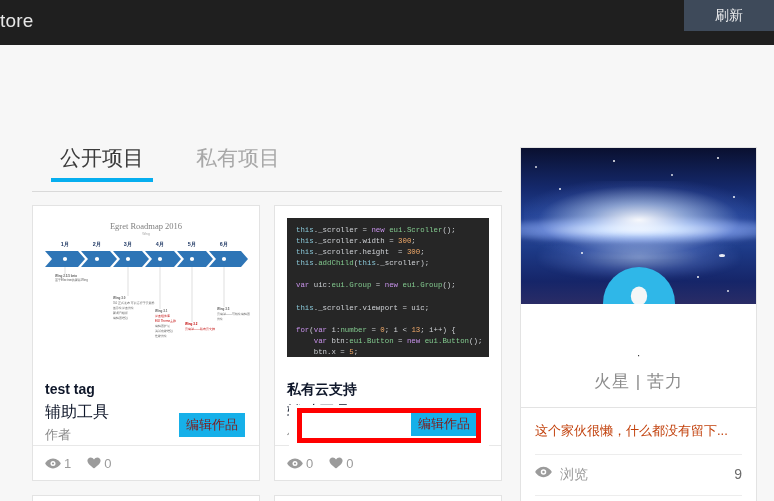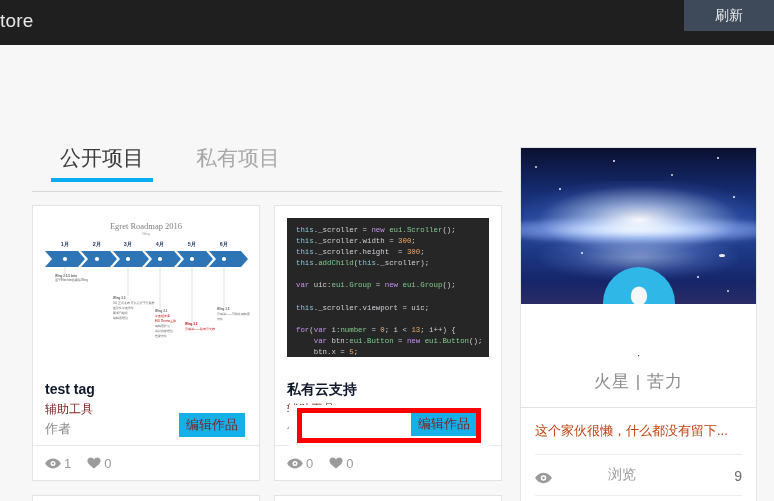--- a/index.html
+++ b/index.html
@@ -81,21 +81,21 @@
   }
   .card-thumb {
     height: 163px;
     background: #ffffff;
     overflow: hidden;
     position: relative;
     display: flex; align-items: center; justify-content: center;
   }
   .card-body { padding: 10px 12px 6px 12px; position: relative; height: 76px; }
   .card-title { font-size: 14px; font-weight: bold; color: #0f172a; line-height: 1.5; }
-  .card-cat { font-size: 12px; color: #7f1d1d; line-height: 1.55; }
+  .card-cat { font-size: 16px; color: #0f172a; line-height: 1.55; }
   .card-author { font-size: 13px; color: #8c8c8c; line-height: 1.6; white-space: nowrap; overflow: hidden; }
   .edit-btn {
     position: absolute; right: 14px; bottom: 8px;
     background: #16b0e9; color: #7f1d1d;
     font-size: 13px; padding: 3px 7px;
     border: none; cursor: pointer;
     font-family: "Liberation Sans", "DejaVu Sans", sans-serif;
     white-space: nowrap;
   }
   .card-stats {
@@ -192,24 +192,24 @@
     border-top: none;
     padding: 0 14px;
   }
   .bio {
     font-size: 13px; color: #c2410c;
     padding: 14px 0 14px 0;
     border-bottom: 1px solid #ededed;
     white-space: nowrap; overflow: hidden;
   }
   .stat-row {
-    display: flex; align-items: flex-end;
+    display: flex; align-items: flex-start;
     padding: 11px 0;
     border-bottom: 1px solid #ededed;
-    font-size: 14px; color: #9b9b9b; gap: 48px;
+    font-size: 14px; color: #9b9b9b;
   }
   .stat-row .lbl { margin-left: 8px; flex: 1; }
   .stat-row .val { color: #6b6b6b; }
 
   
   .roadmap { width: 100%; height: 100%; }
 
   
   .codebox {
     width: 202px; height: 139px;

